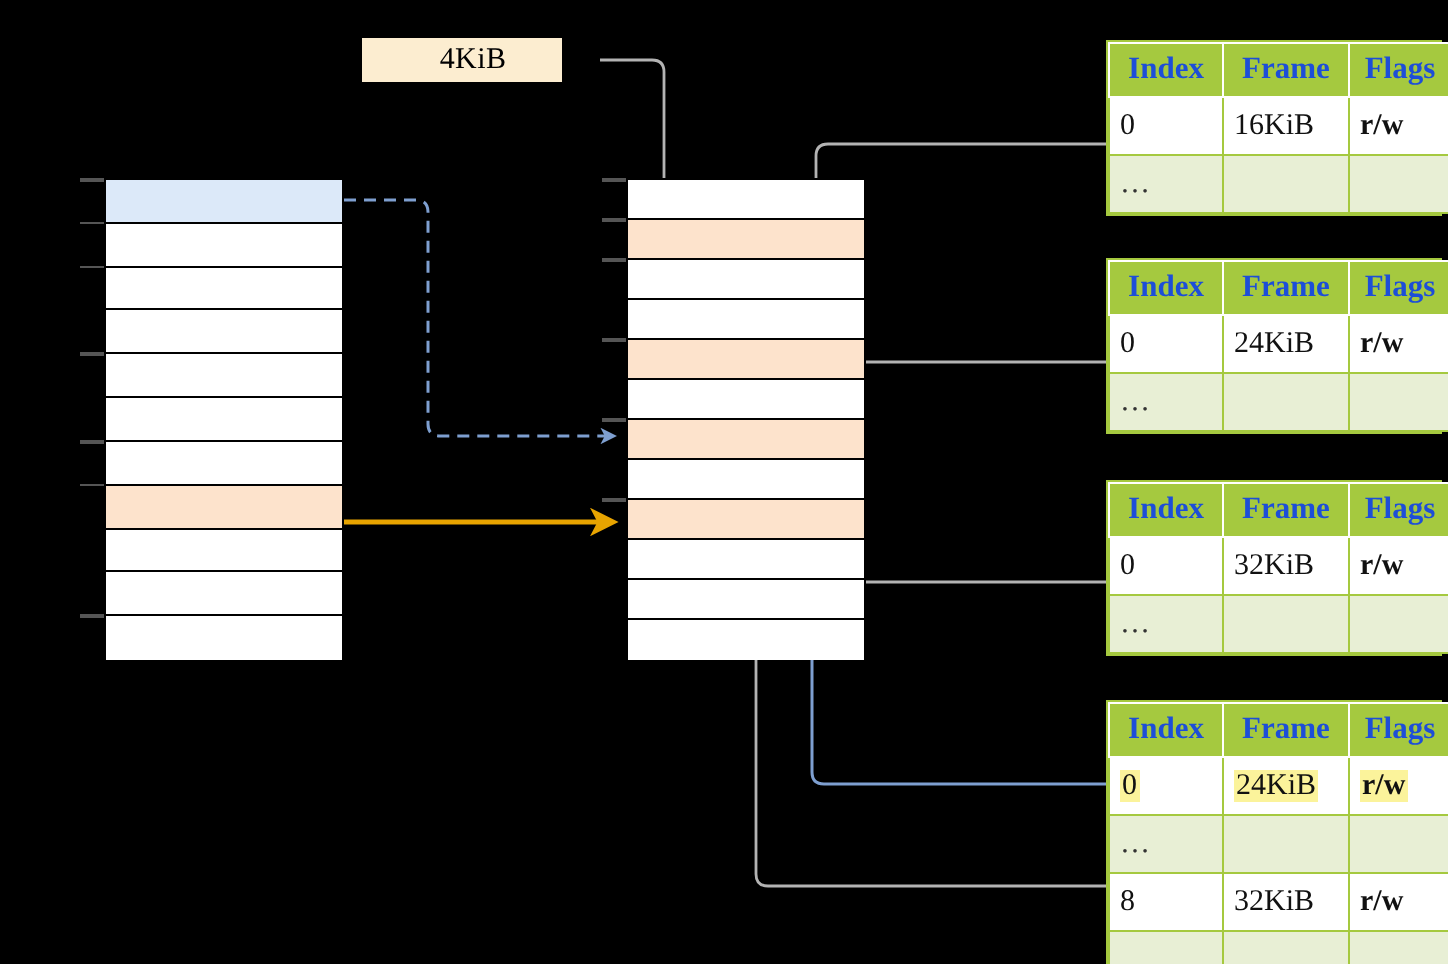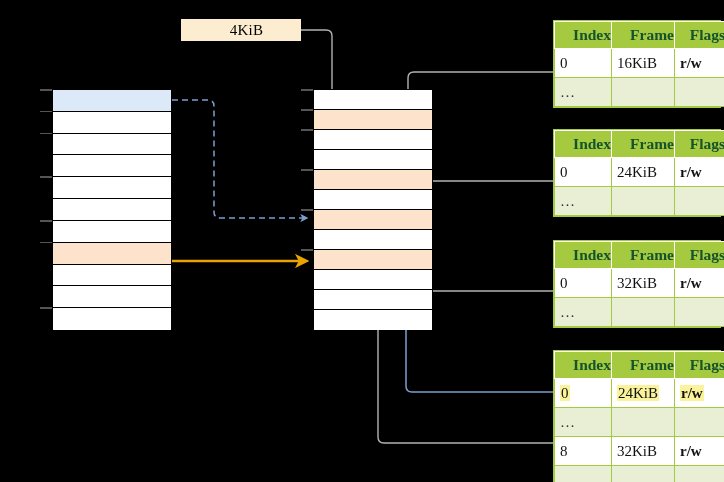--- a/index.html
+++ b/index.html
@@ -34,22 +34,22 @@
     font-size:15px;color:#000;letter-spacing:.2px;
   }
 
   
   .ptable{
     position:absolute;border:1.2px solid #a5c93f;box-sizing:border-box;
     border-collapse:collapse;background:#fff;
   }
   .ptable table{border-collapse:collapse;width:100%;height:100%;table-layout:fixed;}
   .ptable th{
-    background:#a5c93f;color:#14532d;font-weight:bold;font-size:15.5px;
-    text-align:right;border:1px solid #ffffff;
+    background:#a5c93f;color:#1d4ed8;font-weight:bold;font-size:15.5px;
+    text-align:center;border:1px solid #ffffff;
     padding:0;height:26px;line-height:26px;
   }
   .ptable td{
     border:1px solid #a5c93f;font-size:15px;color:#111;
     padding:0 0 0 5px;height:28px;line-height:28px;text-align:left;
     background:#fff;overflow:hidden;white-space:nowrap;
   }
   .ptable tr.alt td{background:#e8efd5;}
   .ptable td .hl{background:#fbf39b;padding:0 1px;}
   .ptable td.ellipsis{color:#333;letter-spacing:1px;}
@@ -88,21 +88,21 @@
 
     <path d="M 560 181 L 425 181 Q 419 181 419 187 L 419 214" fill="none" stroke="#b3b3b3" stroke-width="1.4" marker-end="url(#ah-gray)"></path>
 
     <path d="M 560 291 L 432 291 Q 426 291 426 285 L 426 268" fill="none" stroke="#b3b3b3" stroke-width="1.4" marker-end="url(#ah-gray)"></path>
 
     <path d="M 560 392 L 412 392 Q 406 392 406 386 L 406 230" fill="none" stroke="#7e9fd0" stroke-width="1.5" marker-end="url(#ah-blue)"></path>
 
     <path d="M 560 443 L 384 443 Q 378 443 378 437 L 378 270" fill="none" stroke="#b3b3b3" stroke-width="1.4" marker-end="url(#ah-gray)"></path>
   </svg>
 
-  <div class="kib-label" id="kib-label" style="left:181px;top:19px;width:120px;height:22px;padding-left:11px;">
+  <div class="kib-label" id="kib-label" style="left:181px;top:19px;width:100px;height:22px;padding-left:11px;">
     <span>4KiB</span>
   </div>
 
   <div class="memcol" id="virtual-column" style="left:52px;top:89px;width:120px;height:240px;">
       <div class="cell blue" style="height: 21.8182px;"></div>
       <div class="cell" style="height: 21.8182px;"></div>
       <div class="cell" style="height: 21.8182px;"></div>
       <div class="cell" style="height: 21.8182px;"></div>
       <div class="cell" style="height: 21.8182px;"></div>
       <div class="cell" style="height: 21.8182px;"></div>

